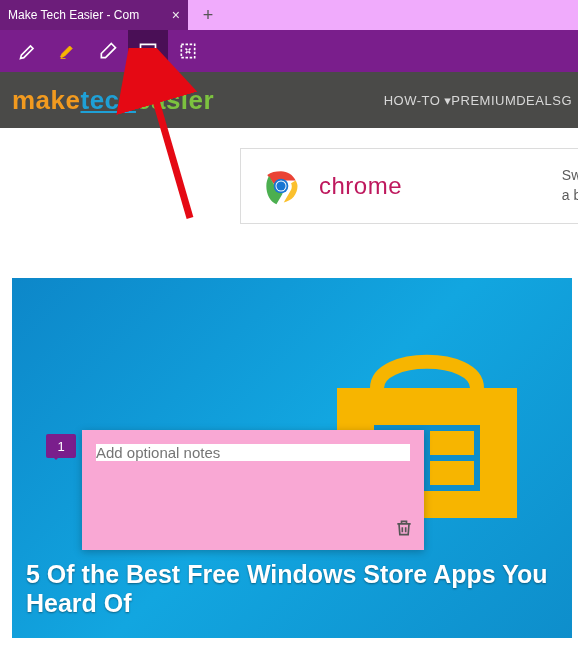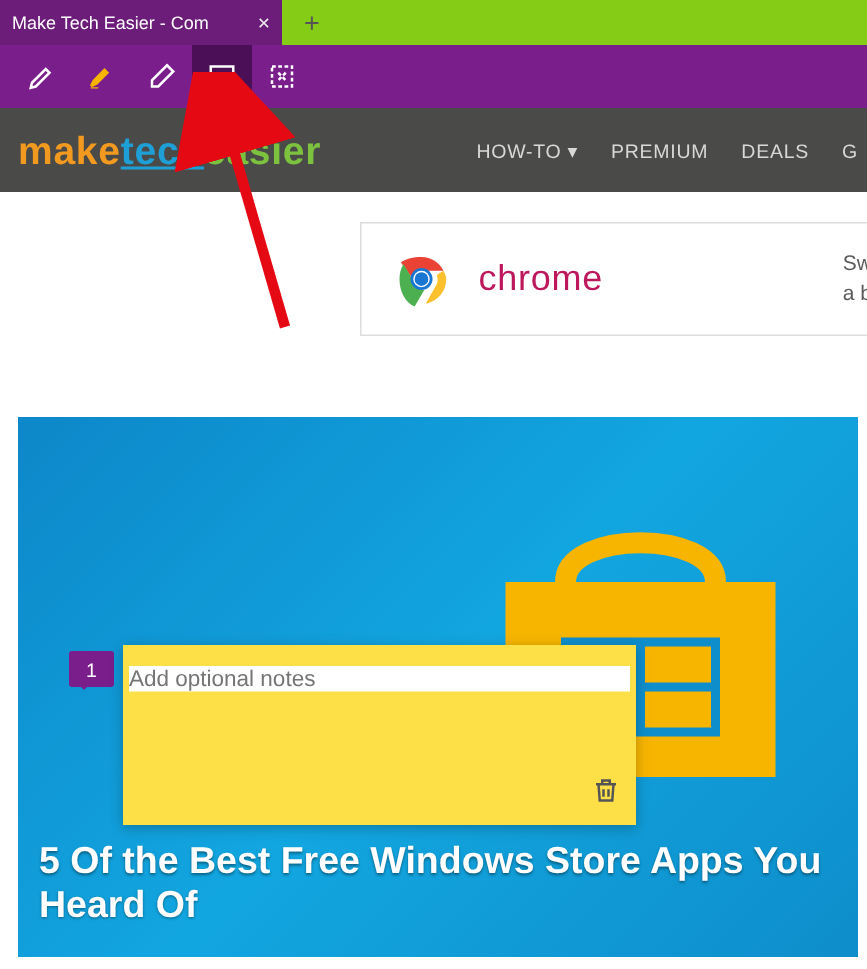--- a/index.html
+++ b/index.html
@@ -7,21 +7,21 @@
     width: 578px;
     height: 646px;
     font-family: "Segoe UI", Arial, sans-serif;
     background: #ffffff;
     overflow: hidden;
     position: relative;
   }
   
   .tabstrip {
     height: 30px;
-    background: #84cc16;
+    background: #f0abfc;
     display: flex;
     align-items: flex-end;
     padding-left: 0;
   }
   .tab {
     height: 30px;
     width: 188px;
     background: #6c1d7a;
     color: #fff;
     font-size: 12px;
@@ -67,21 +67,21 @@
     display: flex;
     align-items: center;
     padding-left: 12px;
     gap: 18px;
     color: #d8d8d8;
   }
   .logo { font-size: 26px; font-weight: 700; letter-spacing: 0.5px; white-space: nowrap; }
   .logo .c1 { color: #f29a1f; }
   .logo .c2 { color: #1ea0d6; text-decoration: underline; }
   .logo .c3 { color: #7cc23f; }
-  .navlinks { display: flex; gap: 22px; font-size: 13px; letter-spacing: 0.5px; margin-left: auto; padding-right: 6px; }
+  .navlinks { display: flex; font-size: 13px; letter-spacing: 0.5px; margin-left: auto; padding-right: 6px; }
   .navlinks .item { display: flex; align-items: center; gap: 4px; color: #d8d8d8; white-space: nowrap; }
   
   .adbox {
     margin: 20px 0 0 240px;
     width: 400px;
     height: 76px;
     border: 1px solid #dcdcdc;
     display: flex;
     align-items: center;
     padding: 0 18px;
@@ -139,23 +139,23 @@
     left: 6px;
     border: 4px solid transparent;
     border-top-color: #7a1e8c;
   }
   .note-popup {
     position: absolute;
     left: 82px;
     top: 430px;
     width: 342px;
     height: 120px;
-    background: #fde047;
+    background: #f9a8d4;
     box-shadow: 0 2px 8px rgba(0,0,0,.25);
-    padding: 14px 4px;
+    padding: 14px 14px;
   }
   .note-input {
     width: 100%;
     border: none;
     outline: none;
     font-size: 15px;
     color: #555;
     font-family: inherit;
   }
   .note-trash {

